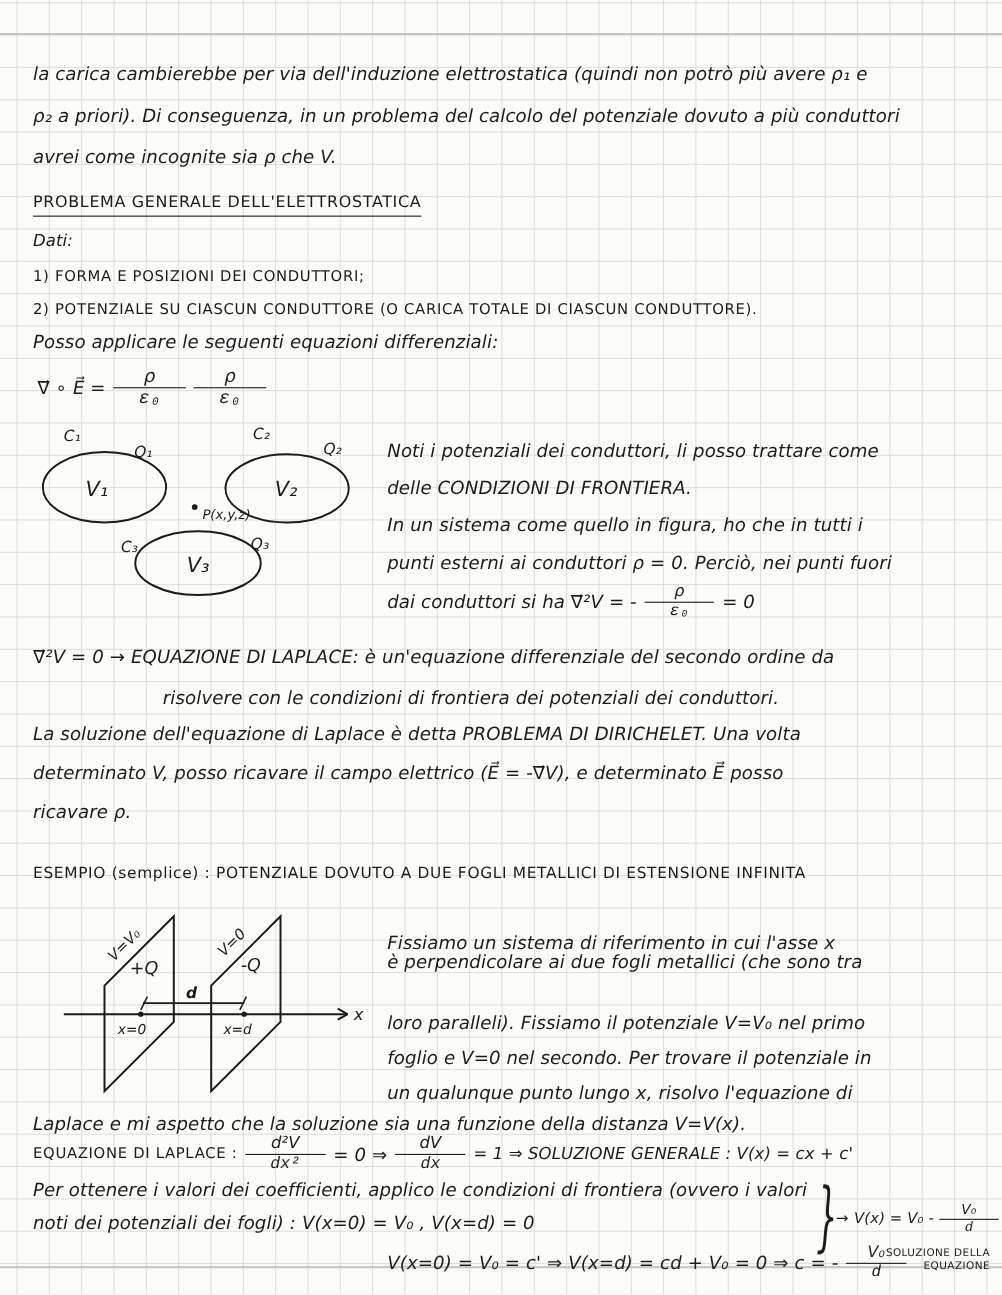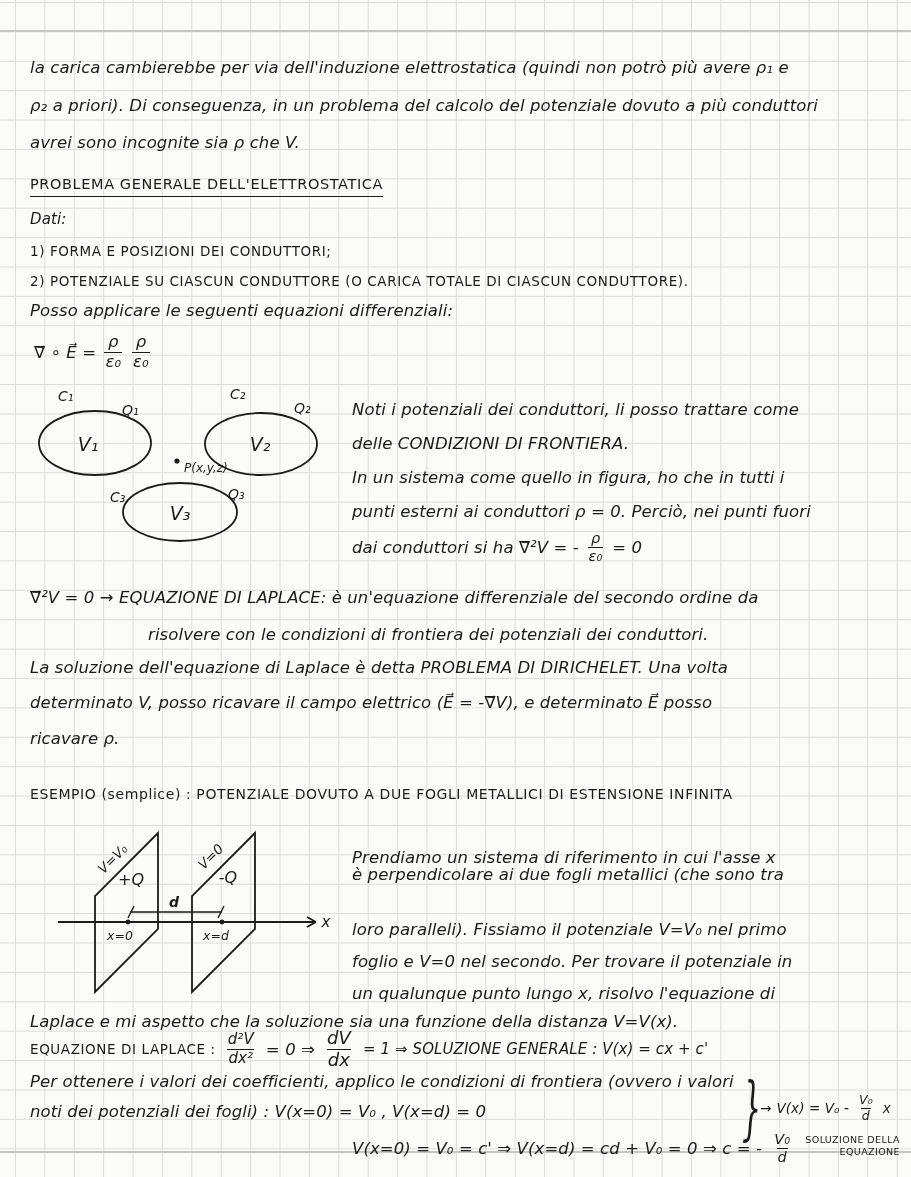--- a/index.html
+++ b/index.html
@@ -43,21 +43,21 @@
     white-space:nowrap;
   }
   .frac{
     display:inline-flex;
     flex-direction:column;
     align-items:center;
     line-height:1.15;
     vertical-align:middle;
   }
   .frac .num{padding:0 5px;}
-  .frac .den{border-top:1.6px solid #1b1b1b;padding:0 1px;}
+  .frac .den{border-top:1.6px solid #1b1b1b;padding:0 23px;font-family:Liberation Mono, monospace;}
   .smallcaption{
     position:absolute;
     font-family:"DejaVu Sans", sans-serif;
     font-size:9.5px;
     letter-spacing:0.4px;
     text-align:right;
     line-height:1.3;
   }
   .brace{
     position:absolute;
@@ -76,21 +76,21 @@
 </head>
 <body>
 
 <div id="page">
 
   <div class="rule" style="top:30px"></div>
   <div class="rule" style="top:1151px"></div>
 
   <div class="line hw" style="top:96px">ρ₂ a priori). Di conseguenza, in un problema del calcolo del potenziale dovuto a più conduttori</div>
   <div class="line hw" style="top:58px">la carica cambierebbe per via dell'induzione elettrostatica (quindi non potrò più avere ρ₁ e</div>
-  <div class="line hw" style="top:133px">avrei sono incognite sia ρ che V.</div>
+  <div class="line hw" style="top:133px">avrei come incognite sia ρ che V.</div>
 
   <div class="line caps heading" style="top:176px">PROBLEMA GENERALE DELL'ELETTROSTATICA</div>
   <div class="line hw" style="top:210px;font-size:15px">Dati:</div>
   <div class="line caps" style="top:243px">1) FORMA E POSIZIONI DEI CONDUTTORI;</div>
   <div class="line caps" style="top:273px">2) POTENZIALE SU CIASCUN CONDUTTORE (O CARICA TOTALE DI CIASCUN CONDUTTORE).</div>
   <div class="line hw" style="top:301px">Posso applicare le seguenti equazioni differenziali:</div>
 
   <div class="eqrow hw" style="left:34px;top:326px;height:52px">
     <span>∇⃗ ∘ E⃗ =</span>
     <span class="frac">
@@ -154,35 +154,35 @@
     <circle cx="98" cy="110" r="2.4" fill="#1b1b1b"></circle>
     <circle cx="192" cy="110" r="2.4" fill="#1b1b1b"></circle>
     <text x="90" y="128" font-size="12.5" text-anchor="middle">x=0</text>
     <text x="186" y="128" font-size="12.5" text-anchor="middle">x=d</text>
     <text x="86" y="50" font-size="13.5" text-anchor="middle" transform="rotate(-45 86 50)">V=V₀</text>
     <text x="101" y="73" font-size="16" text-anchor="middle">+Q</text>
     <text x="184" y="48" font-size="13.5" text-anchor="middle" transform="rotate(-45 184 48)">V=0</text>
     <text x="198" y="71" font-size="16" text-anchor="middle">-Q</text>
   </svg>
 
-  <div class="line hw" style="left:352px;top:848px">Prendiamo un sistema di riferimento in cui l'asse x</div>
+  <div class="line hw" style="left:352px;top:848px">Fissiamo un sistema di riferimento in cui l'asse x</div>
   <div class="line hw" style="left:352px;top:865px">è perpendicolare ai due fogli metallici (che sono tra</div>
   <div class="line hw" style="left:352px;top:920px">loro paralleli). Fissiamo il potenziale V=V₀ nel primo</div>
   <div class="line hw" style="left:352px;top:952px">foglio e V=0 nel secondo. Per trovare il potenziale in</div>
   <div class="line hw" style="left:352px;top:984px">un qualunque punto lungo x, risolvo l'equazione di</div>
   <div class="line hw" style="top:1012px">Laplace e mi aspetto che la soluzione sia una funzione della distanza V=V(x).</div>
 
   <div class="eqrow" style="left:30px;top:1026px;height:46px">
     <span class="caps">EQUAZIONE DI LAPLACE :</span>
     <span class="frac hw" style="font-size:15px">
       <span class="num">d²V</span>
       <span class="den">dx²</span>
     </span>
     <span class="hw">= 0   ⇒</span>
-    <span class="frac hw" style="font-size:18px">
+    <span class="frac hw" style="font-size:15px">
       <span class="num">dV</span>
       <span class="den">dx</span>
     </span>
     <span class="hw" style="font-size:15px">= 1   ⇒  SOLUZIONE GENERALE :  V(x) = cx + c'</span>
   </div>
 
   <div class="line hw" style="top:1072px">Per ottenere i valori dei coefficienti, applico le condizioni di frontiera (ovvero i valori</div>
   <div class="line hw" style="top:1102px">noti dei potenziali dei fogli) :   V(x=0) = V₀ ,  V(x=d) = 0</div>
   <div class="eqrow hw" style="left:352px;top:1126px;height:44px">
     <span>V(x=0) = V₀ = c'  ⇒  V(x=d) = cd + V₀ = 0   ⇒  c = -</span>

